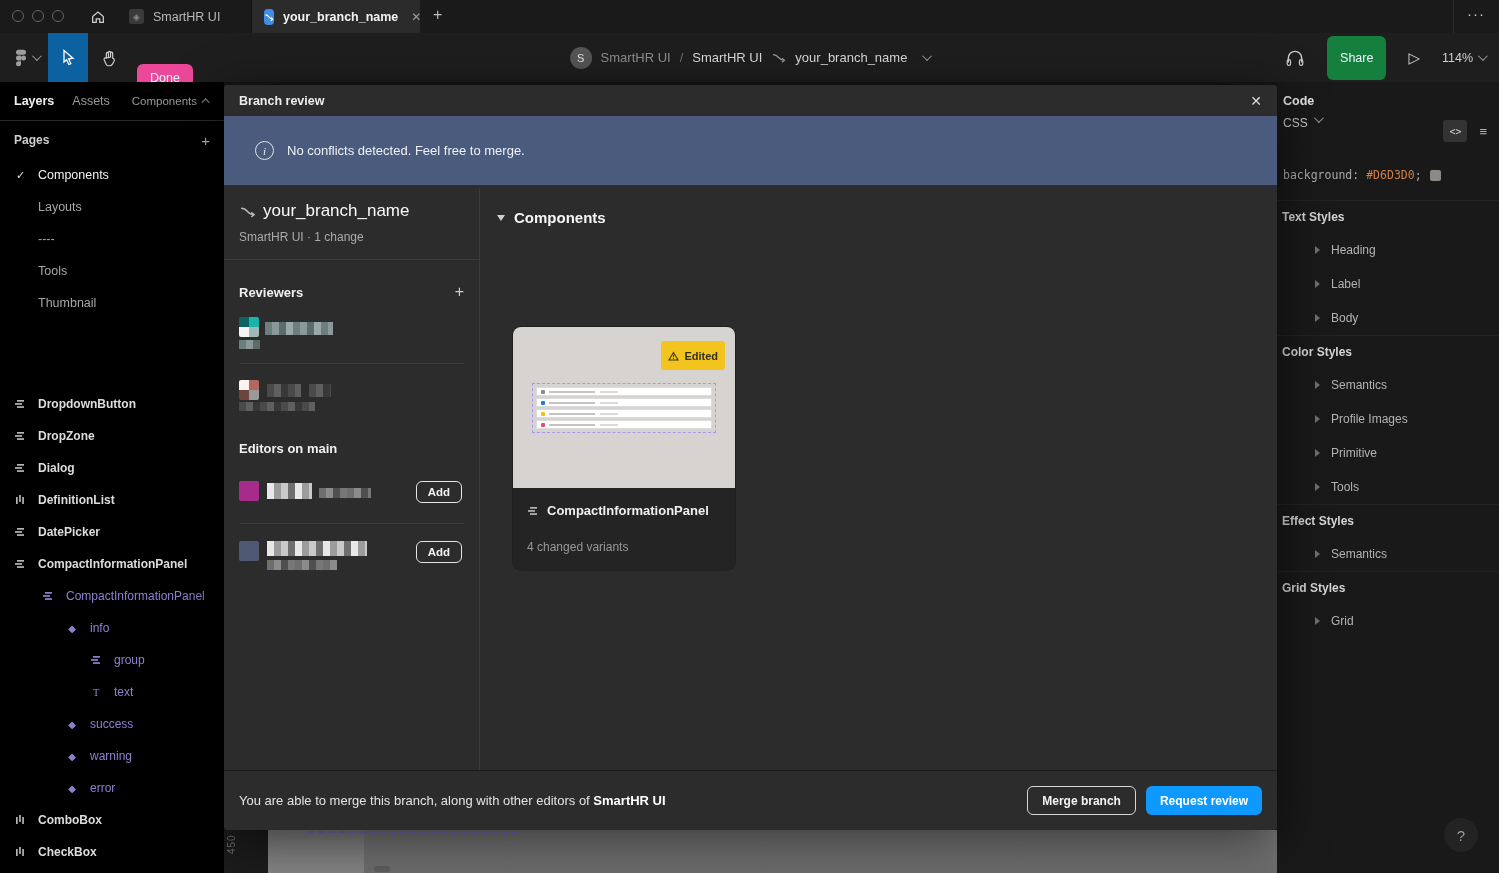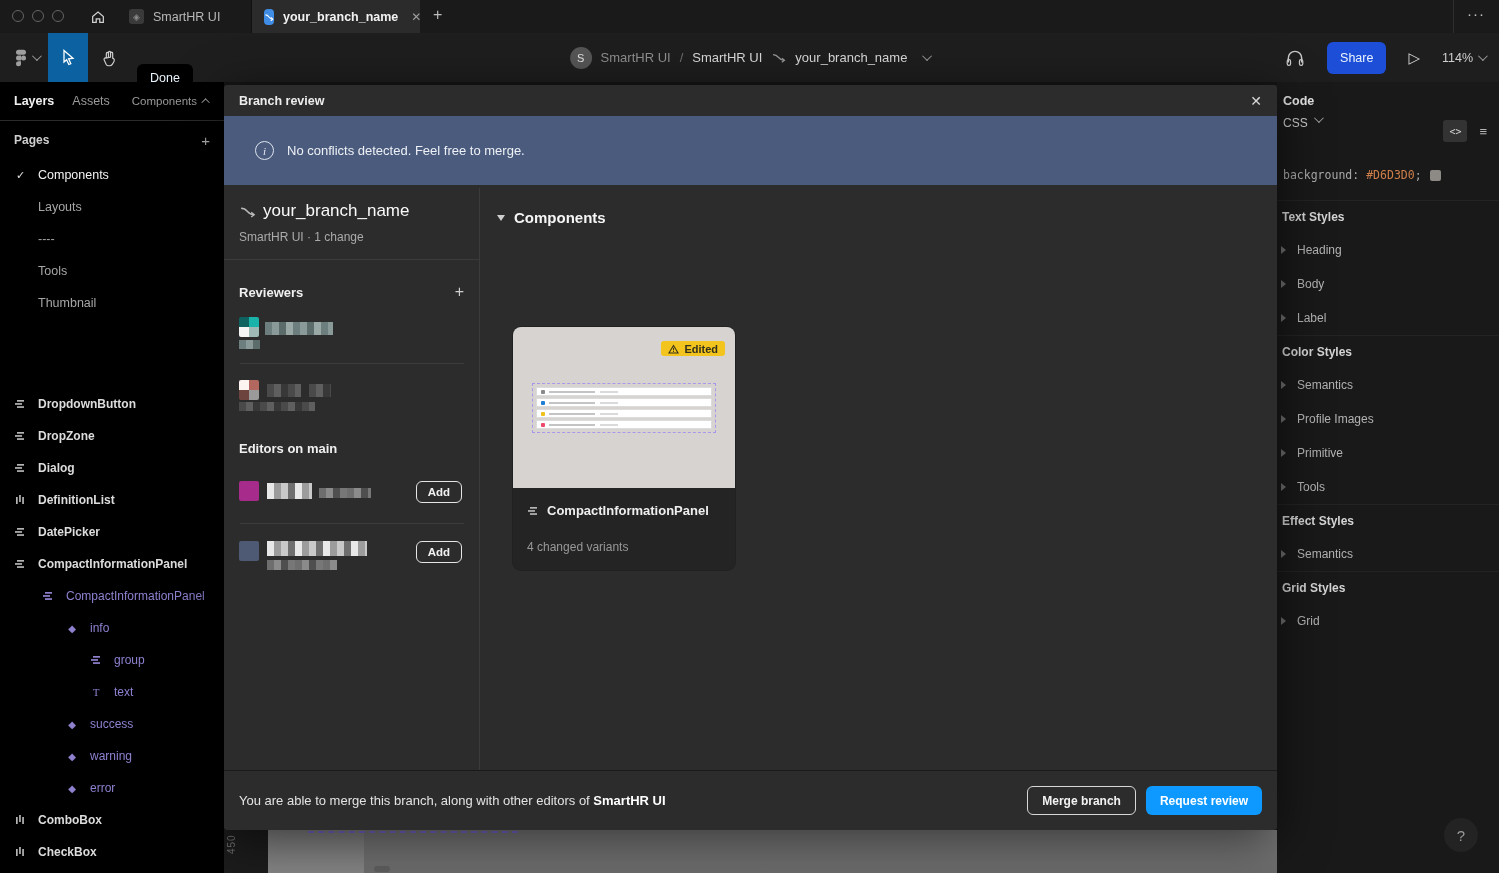--- a/index.html
+++ b/index.html
@@ -20,27 +20,27 @@
   .tab-close { color:#9e9e9e; font-size:12px; margin-left:4px; cursor:default; }
   #tab-plus { position:absolute; left:433px; top:6px; font-size:16px; color:#bdbdbd; }
   #tabbar-kebab { position:absolute; right:14px; top:5px; font-size:15px; color:#c2c2c2; letter-spacing:1px; }
   #tabbar-divider { position:absolute; right:45px; top:0; width:1px; height:33px; background:#2e2e2e; }
 
   
   #toolbar { position:absolute; left:0; top:33px; width:1499px; height:49px; background:#1e1e1e; }
   #menu-btn { position:absolute; left:6px; top:0; height:49px; width:40px; display:flex; align-items:center; justify-content:center; gap:4px; }
   #tool-move { position:absolute; left:48px; top:0; width:40px; height:49px; background:#0c62a0; display:flex; align-items:center; justify-content:center; }
   #tool-hand { position:absolute; left:90px; top:0; width:38px; height:49px; display:flex; align-items:center; justify-content:center; }
-  #done-btn { position:absolute; left:137px; top:45px; transform:translateY(-14px); height:28px; padding:0 13px; background:#000000; border:none; border-radius:6px; color:#eaf4fc; font-size:12.5px; font-weight:500; }
+  #done-btn { position:absolute; left:137px; top:45px; transform:translateY(-14px); height:28px; padding:0 13px; background:#ec4899; border:none; border-radius:6px; color:#eaf4fc; font-size:12.5px; font-weight:500; }
   #title-center { position:absolute; left:50%; top:0; transform:translateX(-50%); height:49px; display:flex; align-items:center; gap:9px; white-space:nowrap; }
   #title-avatar { width:22px; height:22px; border-radius:50%; background:#565656; color:#e6e6e6; font-size:11px; display:flex; align-items:center; justify-content:center; }
   .t-dim { color:#8f8f8f; font-size:13px; } .t-sep { color:#6f6f6f; font-size:13px; }
   .t-lit { color:#d9d9d9; font-size:13px; font-weight:500; }
   #toolbar-right { position:absolute; right:14px; top:0; height:49px; display:flex; align-items:center; gap:22px; }
-  #share-btn { height:32px; padding:0 13px; background:#1d4ed8; border:none; border-radius:6px; color:#eaf4fc; font-size:12.5px; font-weight:500; }
+  #share-btn { height:44px; padding:0 13px; background:#15803d; border:none; border-radius:6px; color:#eaf4fc; font-size:12.5px; font-weight:500; }
   #zoom-ctl { display:flex; align-items:center; gap:5px; color:#cfcfcf; font-size:12.5px; }
   .chev { display:inline-block; width:7px; height:7px; border-right:1.4px solid #9a9a9a; border-bottom:1.4px solid #9a9a9a; transform:rotate(45deg) translateY(-2px); }
   .play-glyph { color:#d4d4d4; font-size:15px; }
 
   
   #sidebar { position:absolute; left:0; top:82px; width:224px; height:791px; background:#000000; overflow:hidden; }
   #panel-tabs { height:39px; display:flex; align-items:center; padding:0 14px; border-bottom:1px solid #2b2b2b; }
   #lt-layers { font-size:12.5px; font-weight:700; color:#f0f0f0; margin-right:18px; }
   #lt-assets { font-size:12.5px; color:#9a9a9a; }
   #lt-page { margin-left:auto; display:flex; align-items:center; gap:7px; color:#9a9a9a; font-size:11.5px; }
@@ -66,21 +66,21 @@
   #css-row { position:relative; height:36px; margin-top:8px; display:flex; align-items:flex-start; padding-left:6px; gap:6px; color:#c9c9c9; font-size:12px; }
   #css-icons { position:absolute; right:12px; top:4px; display:flex; align-items:center; gap:12px; }
   #ico-codeview { width:24px; height:22px; background:#333; border-radius:3px; color:#d6d6d6; font-size:10px; display:flex; align-items:center; justify-content:center; font-family:"DejaVu Sans Mono",monospace; }
   #ico-codelist { color:#b5b5b5; font-size:13px; }
   #code-line { margin:16px 0 0 6px; font-family:"DejaVu Sans Mono",monospace; font-size:11.5px; color:#a9a9a9; display:flex; align-items:center; gap:0; }
   #code-line .val { color:#cf7f4a; margin-left:7px; }
   #code-line .swatch { width:11px; height:11px; background:#8d8a86; border-radius:2px; margin-left:8px; }
   #style-sections { margin-top:18px; }
   .sec { border-top:1px solid #232323; }
   .sec-head { height:32px; display:flex; align-items:center; padding-left:5px; font-size:12px; font-weight:700; color:#d4d4d4; }
-  .sec-item { height:34px; display:flex; align-items:center; padding-left:4px; font-size:12px; color:#b3b3b3; }
+  .sec-item { height:34px; display:flex; align-items:center; padding-left:10px; font-size:12px; color:#b3b3b3;margin-left:28px; }
   .caret-r { display:inline-block; width:0; height:0; border-left:5px solid #6f6f6f; border-top:4px solid transparent; border-bottom:4px solid transparent; margin-right:11px; }
 
   
   #canvas-strip { position:absolute; left:224px; top:830px; width:1053px; height:43px; background:#1c1c1c; overflow:hidden; }
   #canvas-frame { position:absolute; left:44px; top:0; right:0; height:43px; background:linear-gradient(#7d7d7d,#6c6c6c); }
   #canvas-frame .subcol { position:absolute; left:0; top:0; width:96px; height:43px; background:#858585; }
   #sel-dash { position:absolute; left:40px; top:1px; width:210px; border-top:2px dashed #7c6bd6; }
   #ruler-label { position:absolute; left:2px; top:24px; color:#6f6f6f; font-size:10px; transform:rotate(-90deg); transform-origin:left top; letter-spacing:1px; }
   #hscroll { position:absolute; left:106px; top:36px; width:16px; height:6px; background:#5f5f5f; border-radius:3px; }
   #help-fab { position:absolute; left:1444px; top:818px; width:34px; height:34px; border-radius:50%; background:#232323; color:#9a9a9a; font-size:15px; display:flex; align-items:center; justify-content:center; }
@@ -110,21 +110,21 @@
   .mz-b { background:repeating-linear-gradient(90deg,#4a4a4a 0 7px,#5f5f5f 7px 14px,#383838 14px 21px); }
   .mz-c { background:repeating-linear-gradient(90deg,#6e6e6e 0 7px,#8b8b8b 7px 14px,#4f4f4f 14px 21px,#777777 21px 28px); }
   .mz-d { background:repeating-linear-gradient(90deg,#e8e8e8 0 7px,#9c9c9c 7px 14px,#c9c9c9 14px 21px,#6f6f6f 21px 28px); }
   .add-btn { position:absolute; right:2px; top:0; height:22px; padding:0 11px; background:transparent; border:1px solid #e6e6e6; border-radius:6px; color:#f2f2f2; font-size:11.5px; font-weight:600; }
   #mright { flex:1; position:relative; }
   #comp-head { display:flex; align-items:center; gap:9px; margin:21px 0 0 17px; }
   .caret-d { width:0; height:0; border-top:6px solid #cfcfcf; border-left:4.5px solid transparent; border-right:4.5px solid transparent; }
   #comp-head .lbl { font-size:15px; font-weight:700; color:#f5f5f5; }
   #comp-card { position:absolute; left:33px; top:139px; width:222px; height:243px; border-radius:8px; background:#242424; overflow:hidden; box-shadow:0 0 0 1px rgba(0,0,0,.25); }
   #card-preview { position:relative; height:161px; background:#d6d3d0; }
-  #edited-badge { position:absolute; right:10px; top:14px; height:15px; display:flex; align-items:center; gap:5px; background:#f3c41d; border-radius:3px; padding:0 7px; font-size:11px; font-weight:700; color:#33301a; }
+  #edited-badge { position:absolute; right:10px; top:14px; height:29px; display:flex; align-items:center; gap:5px; background:#f3c41d; border-radius:3px; padding:0 7px; font-size:11px; font-weight:700; color:#33301a; }
   #variant-rows { position:absolute; left:19px; top:56px; width:184px; border:1px dashed #a897ea; padding:3px; }
   .vrow { height:9px; background:#fff; border:0.5px solid #dcdcdc; border-radius:1px; margin-bottom:2px; display:flex; align-items:center; }
   .vrow:last-child { margin-bottom:0; }
   .vdot { width:4px; height:4px; border-radius:1px; margin-left:4px; }
   .vline { width:46px; height:2px; background:#c4c4c4; margin-left:4px; }
   .vline2 { width:18px; height:2px; background:#dadada; margin-left:5px; }
   #card-footer { padding:15px 14px 0 14px; }
   #card-name { display:flex; align-items:center; gap:8px; }
   #card-name .lbl { font-size:13px; font-weight:600; color:#efefef; }
   #card-meta { margin-top:22px; font-size:12px; color:#989898; }
@@ -407,25 +407,25 @@
   </div>
   <div id="style-sections">
       <div class="sec">
         <div class="sec-head">Text Styles</div>
         <div class="sec-item">
           <span class="caret-r"></span>
           <span>Heading</span>
         </div>
         <div class="sec-item">
           <span class="caret-r"></span>
+          <span>Label</span>
+        </div>
+        <div class="sec-item">
+          <span class="caret-r"></span>
           <span>Body</span>
-        </div>
-        <div class="sec-item">
-          <span class="caret-r"></span>
-          <span>Label</span>
         </div>
       </div>
       <div class="sec">
         <div class="sec-head">Color Styles</div>
         <div class="sec-item">
           <span class="caret-r"></span>
           <span>Semantics</span>
         </div>
         <div class="sec-item">
           <span class="caret-r"></span>

